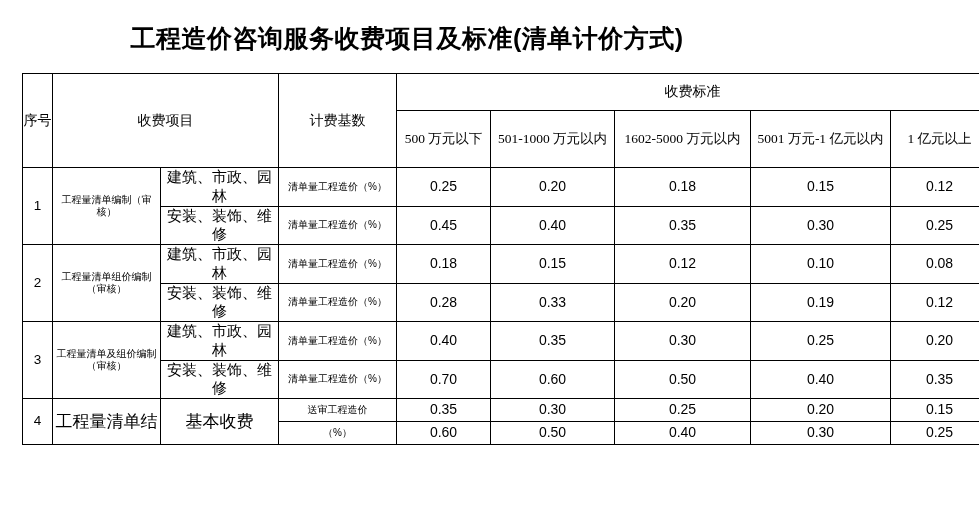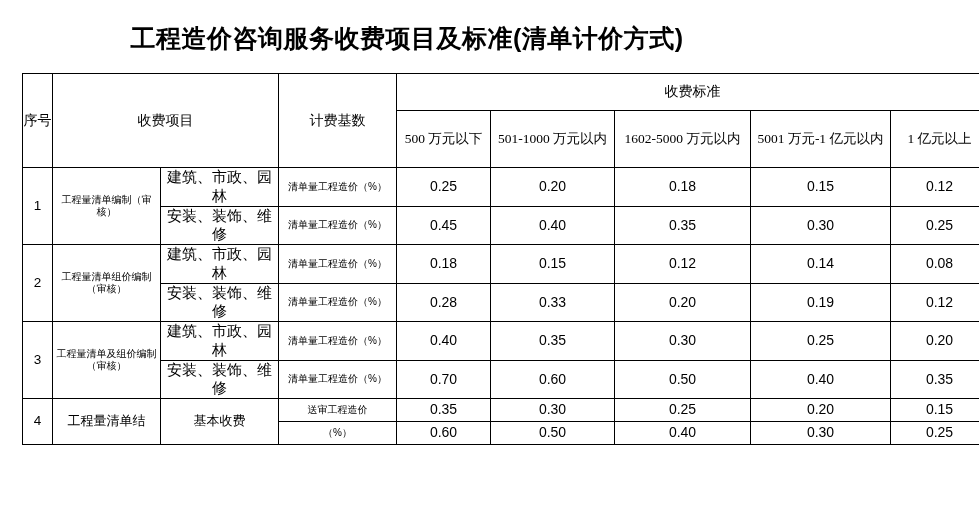--- a/index.html
+++ b/index.html
@@ -70,21 +70,21 @@
   td.seq { font-size: 13.5px; }
   td.item {
     text-align: left;
     padding: 3px 4px;
     font-size: 10px;
     line-height: 1.35;
   }
   td.item-narrow {
     text-align: left;
     padding: 2px 3px;
-    font-size: 13px;
+    font-size: 17px;
     line-height: 1.3;
   }
   td.cat {
     font-size: 15px;
     padding: 3px 2px;
   }
   td.base {
     font-size: 10px;
     padding: 2px 2px;
     line-height: 1.25;
@@ -163,21 +163,21 @@
         </tr>
 
         <tr class="row-tall">
           <td class="seq" rowspan="2">2</td>
           <td class="item" rowspan="2">工程量清单组价编制（审核）</td>
           <td class="cat">建筑、市政、园林</td>
           <td class="base">清单量工程造价（%）</td>
           <td class="val">0.18</td>
           <td class="val">0.15</td>
           <td class="val">0.12</td>
-          <td class="val">0.14</td>
+          <td class="val">0.10</td>
           <td class="val">0.08</td>
         </tr>
         <tr class="row-tall">
           <td class="cat">安装、装饰、维修</td>
           <td class="base">清单量工程造价（%）</td>
           <td class="val">0.28</td>
           <td class="val">0.33</td>
           <td class="val">0.20</td>
           <td class="val">0.19</td>
           <td class="val">0.12</td>

